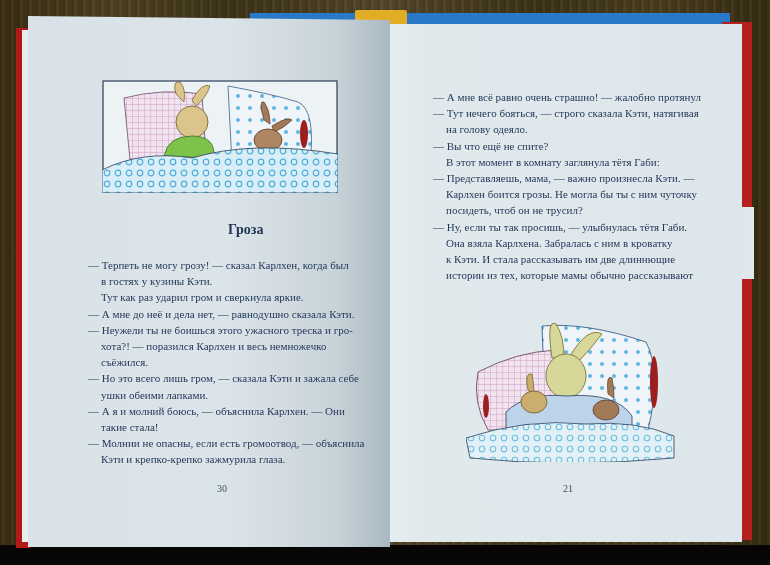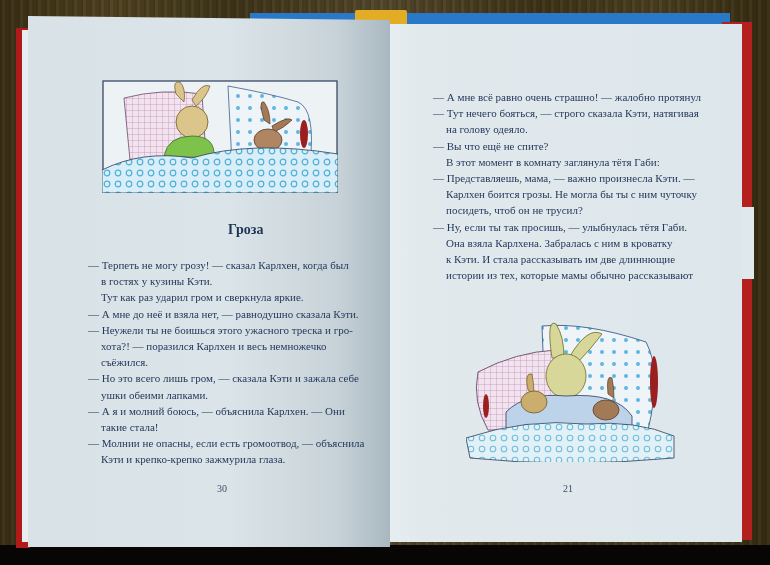--- a/index.html
+++ b/index.html
@@ -70,21 +70,21 @@
   <ellipse cx="166" cy="60" rx="14" ry="11" fill="#b08662" stroke="#5a3a2a" stroke-width="0.8"></ellipse>
   <path d="M0 90 Q40 70 90 78 Q150 60 236 74 L236 113 L0 113 Z" fill="url(#blanket)" stroke="#2b3d5a" stroke-width="0.8"></path>
 </svg>
 
 <div class="title">Гроза</div>
 
 <div class="text" style="left:88px;top:249px;margin-top:8px;">
   <p class="para">— Терпеть не могу грозу! — сказал Карлхен, когда был</p>
   <p class="para indent">в гостях у кузины Кэти.</p>
   <p class="para indent">Тут как раз ударил гром и сверкнула яркие.</p>
-  <p class="para">— А мне до неё и взяла нет, — равнодушно сказала Кэти.</p>
+  <p class="para">— А мне до неё и дела нет, — равнодушно сказала Кэти.</p>
   <p class="para">— Неужели ты не боишься этого ужасного треска и гро-</p>
   <p class="para indent">хота?! — поразился Карлхен и весь немножечко</p>
   <p class="para indent">съёжился.</p>
   <p class="para">— Но это всего лишь гром, — сказала Кэти и зажала себе</p>
   <p class="para indent">ушки обеими лапками.</p>
   <p class="para">— А я и молний боюсь, — объяснила Карлхен. — Они</p>
   <p class="para indent">такие стала!</p>
   <p class="para">— Молнии не опасны, если есть громоотвод, — объяснила</p>
   <p class="para indent">Кэти и крепко-крепко зажмурила глаза.</p>
 </div>

